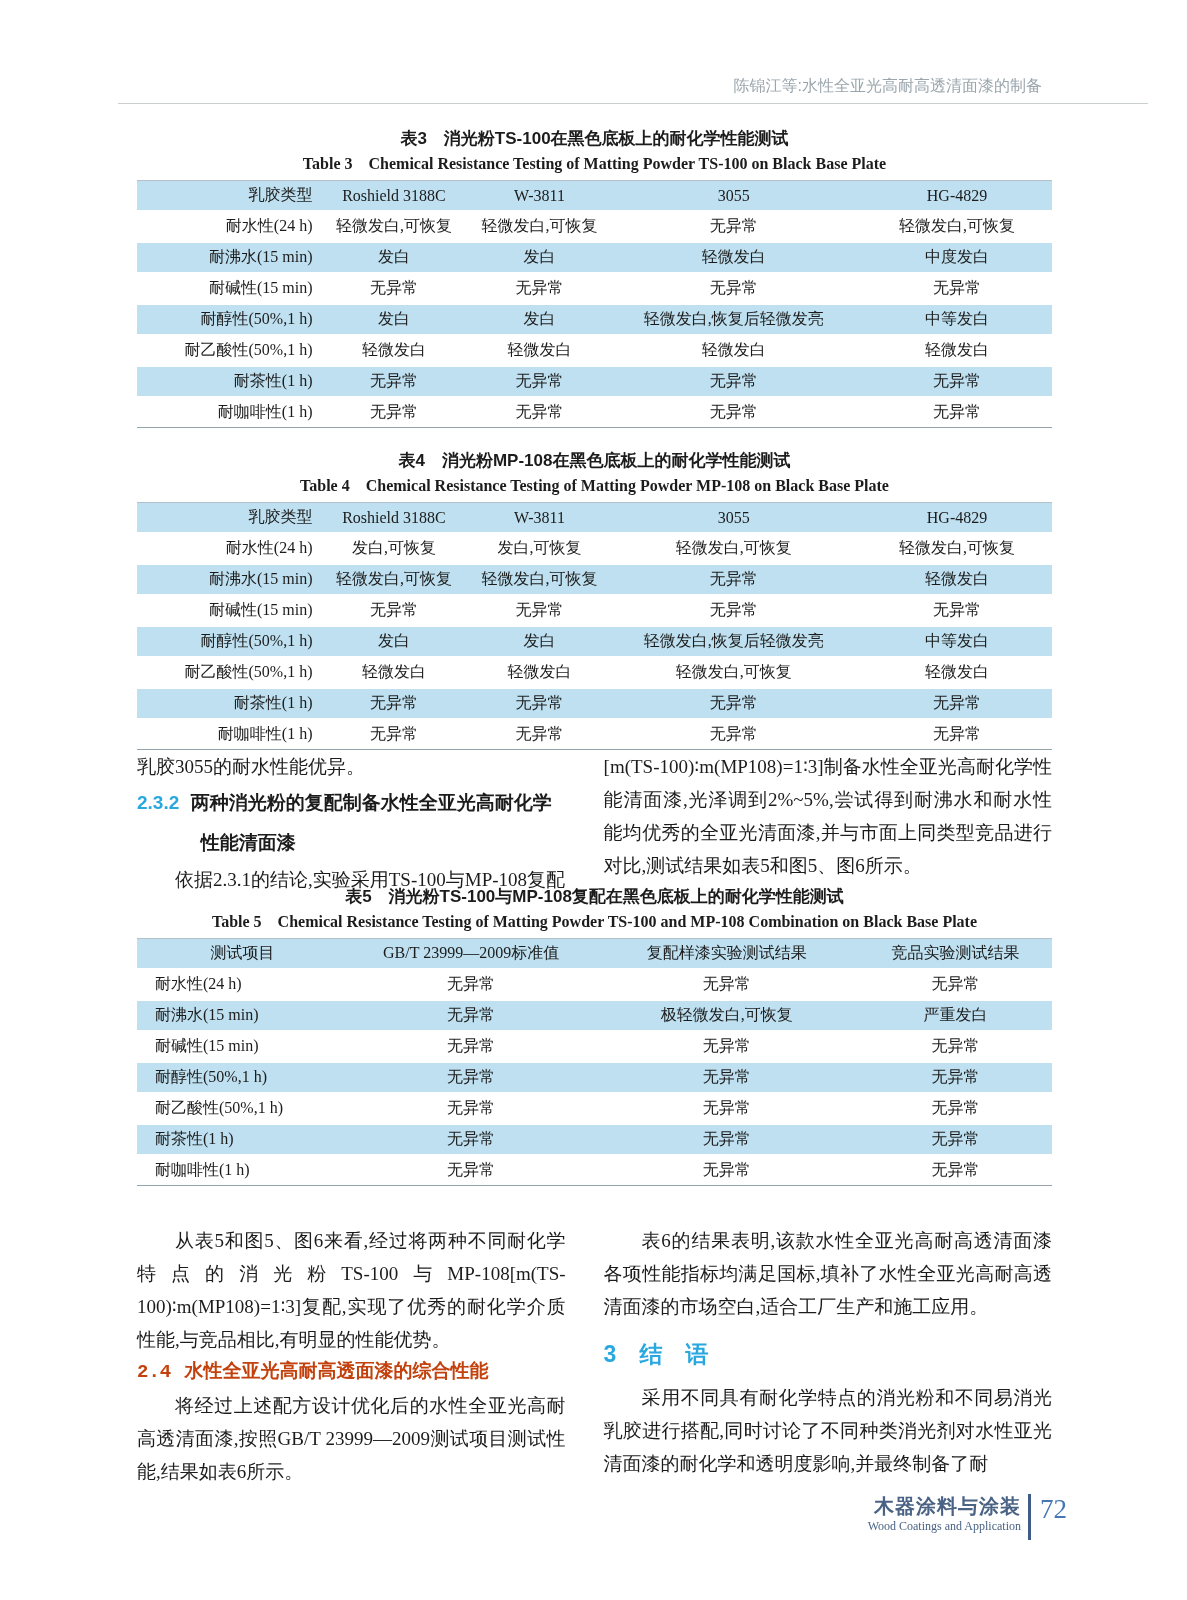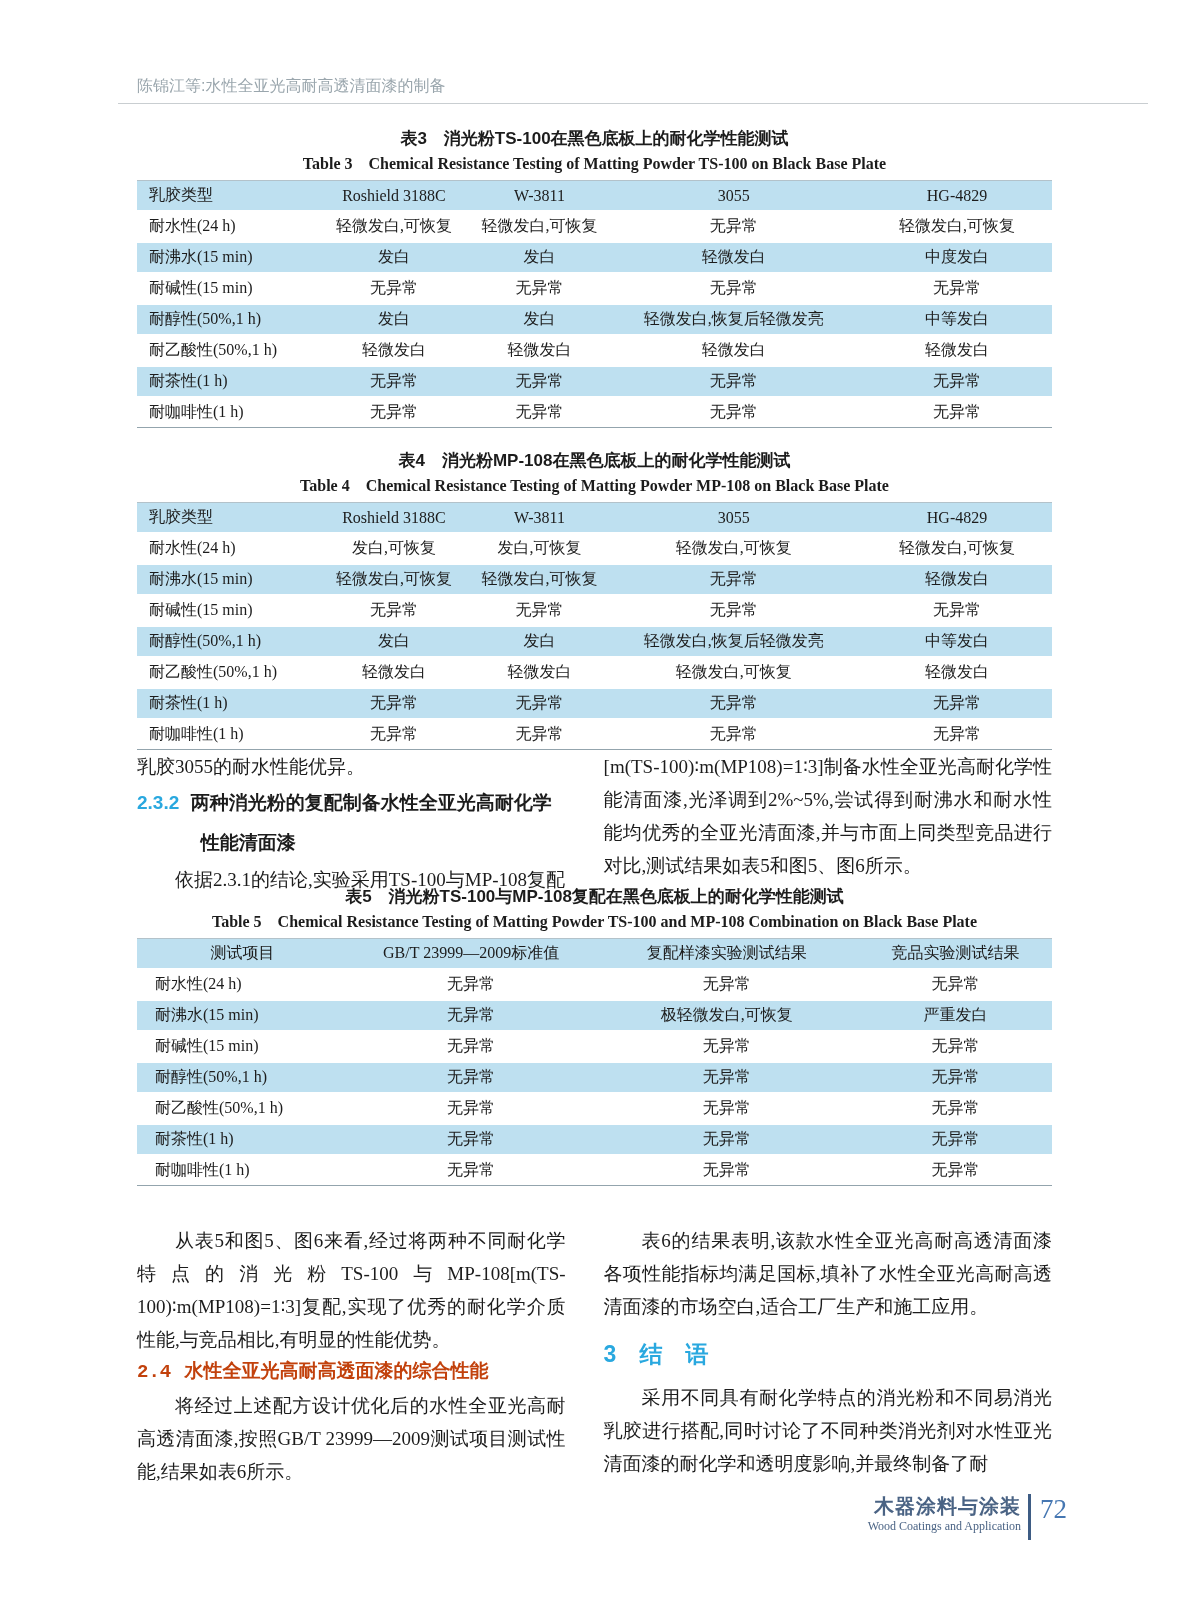--- a/index.html
+++ b/index.html
@@ -4,21 +4,21 @@
 <style>
   html,body { margin:0; padding:0; background:#ffffff; }
   .page {
     position:relative; width:1187px; height:1600px; background:#ffffff;
     font-family:"Liberation Serif","DejaVu Serif",serif; color:#1c1c1c;
     overflow:hidden;
   }
   
   .running-head {
     position:absolute; top:76px; left:137px; width:905px;
-    text-align:left; font-size:16px; color:#9aa6ad;
+    text-align:right; font-size:16px; color:#9aa6ad;
     font-family:"Liberation Sans","DejaVu Sans",sans-serif;
   }
   .head-rule {
     position:absolute; top:103px; left:118px; width:1030px; height:0;
     border-top:1px solid #c9ced1;
   }
   
   .tbl-block { position:absolute; left:137px; width:915px; }
   .tbl-title-zh {
     text-align:center; font-size:17px; font-weight:bold;
@@ -35,21 +35,21 @@
     border-top:1px solid #b3c2ca; border-bottom:1px solid #93a4ad;
   }
   table.datatable th, table.datatable td {
     height:29px; padding:0 2px; text-align:center; font-size:16px;
     font-weight:normal; border-bottom:2px solid #ffffff; overflow:hidden;
     white-space:nowrap;
   }
   table.datatable tr:last-child td { border-bottom:none; }
   table.datatable thead th { background:#bee0f0; }
   table.datatable tbody tr:nth-child(even) td { background:#bee0f0; }
-  table.t34 th:first-child, table.t34 td:first-child { text-align:left; padding-left:12px; }
+  table.t34 th:first-child, table.t34 td:first-child { text-align:right; padding-left:12px; }
   table.t34 th:nth-child(1), table.t34 td:nth-child(1) { width:18.5%; }
   table.t34 th:nth-child(2), table.t34 td:nth-child(2) { width:17.5%; }
   table.t34 th:nth-child(3), table.t34 td:nth-child(3) { width:14.5%; }
   table.t34 th:nth-child(4), table.t34 td:nth-child(4) { width:28.5%; }
   table.t34 th:nth-child(5), table.t34 td:nth-child(5) { width:21%; }
   table.t5 td:first-child { text-align:left; padding-left:18px; }
   table.t5 th:nth-child(1), table.t5 td:nth-child(1) { width:23%; }
   table.t5 th:nth-child(2), table.t5 td:nth-child(2) { width:27%; }
   table.t5 th:nth-child(3), table.t5 td:nth-child(3) { width:29%; }
   table.t5 th:nth-child(4), table.t5 td:nth-child(4) { width:21%; }

